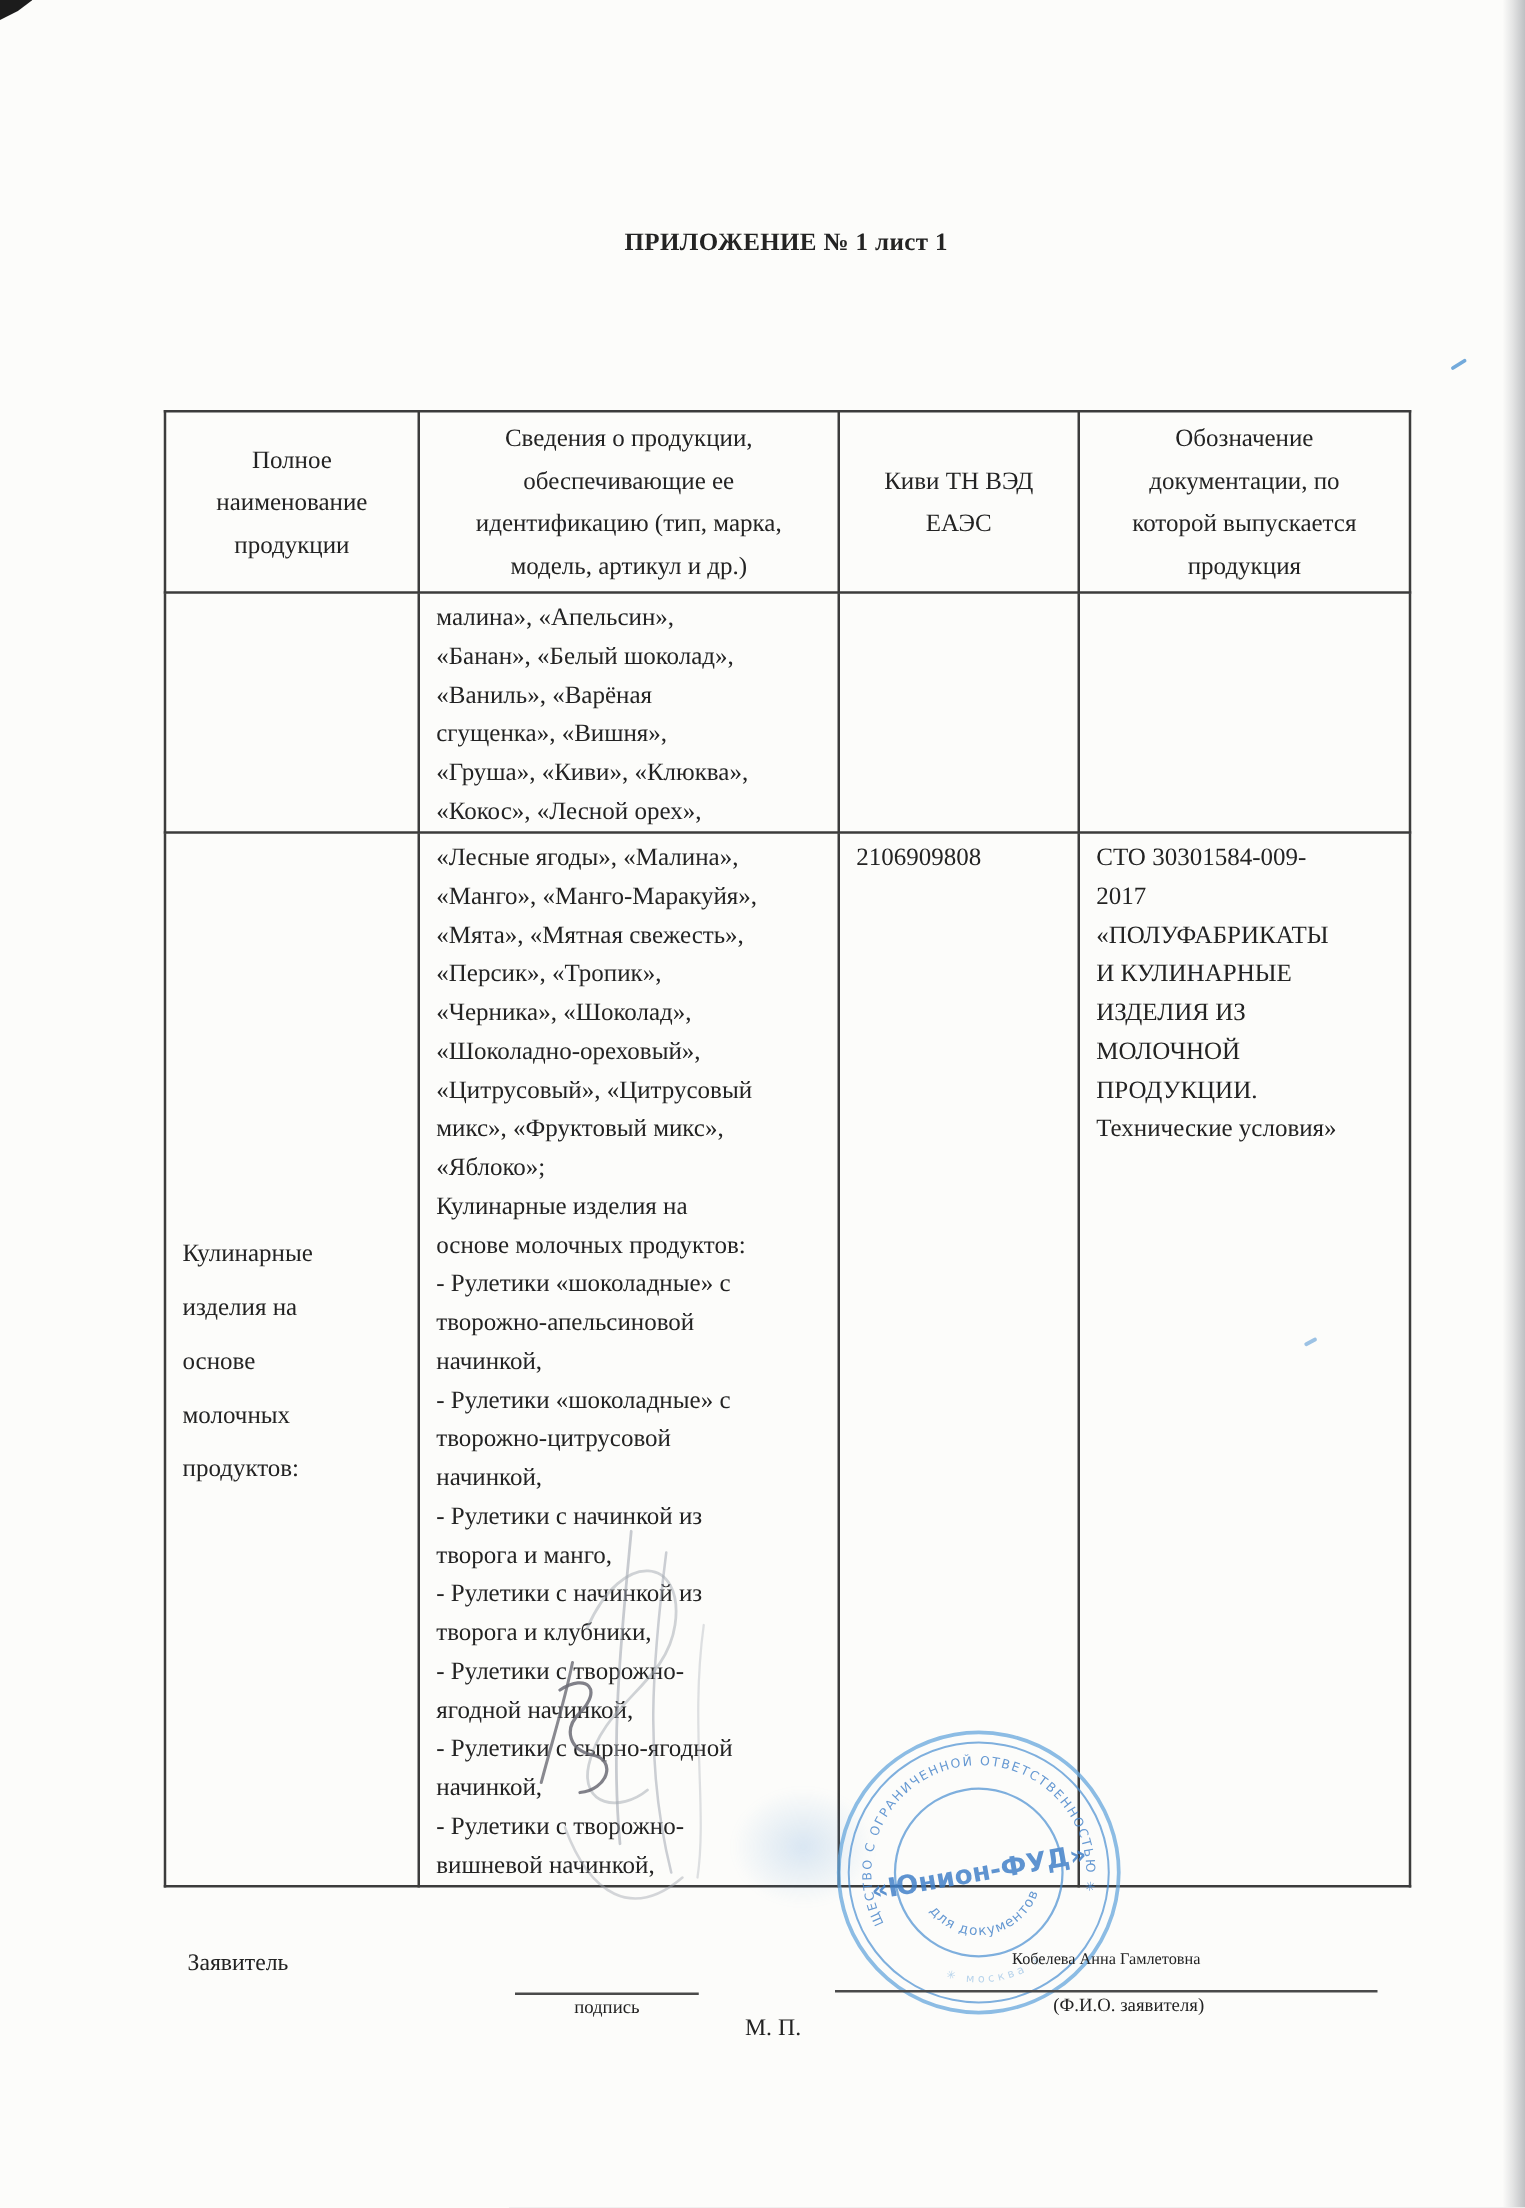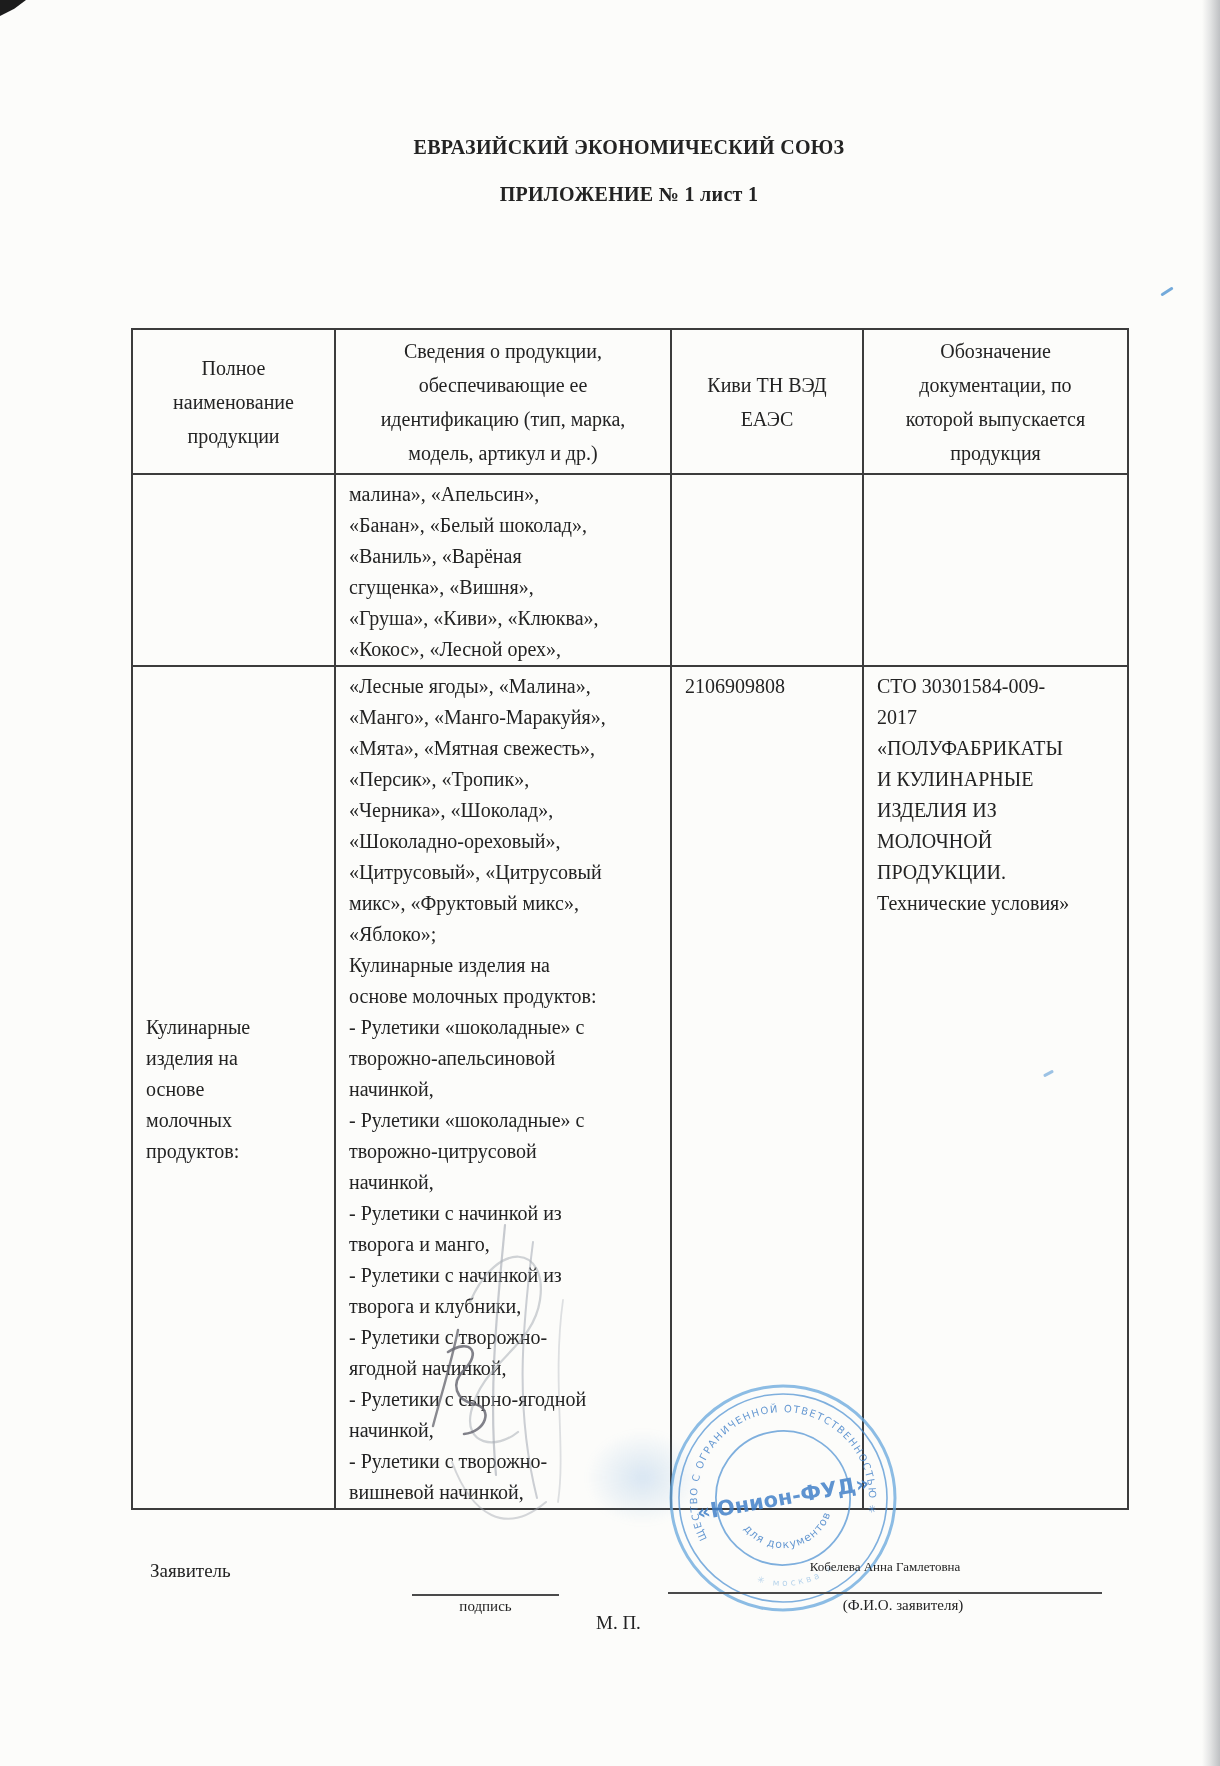--- a/index.html
+++ b/index.html
@@ -34,21 +34,21 @@
   }
   .doc-table th {
     text-align:center; vertical-align:middle; line-height:34px; padding:2px 8px;
   }
   .doc-table td {
     vertical-align:top; line-height:31px; padding:4px 10px 0 13px; text-align:left;
   }
   tr.hrow { height:145px; }
   tr.r1  { height:189px; }
   tr.r2  { height:841px; }
-  td.name-cell { vertical-align:middle; line-height:31px; }
+  td.name-cell { vertical-align:middle; line-height:43px; }
 
   .footer-label {
     position:absolute; left:150px; top:1560px; font-size:19px; font-weight:normal;
   }
   .sig-line {
     position:absolute; left:412px; top:1594px; width:147px; border-top:2px solid #4a4a4a;
   }
   .sig-caption {
     position:absolute; left:412px; top:1598px; width:147px; text-align:center; font-size:15px;
   }
@@ -86,21 +86,20 @@
 </head>
 <body>
 
 <div class="page">
 
   <div class="corner-mark"></div>
   <div class="scan-edge"></div>
   <div class="blue-dash-1"></div>
   <div class="blue-dash-2"></div>
 
-  <div class="title t1">ЕВРАЗИЙСКИЙ ЭКОНОМИЧЕСКИЙ СОЮЗ</div>
   <div class="title t2">ПРИЛОЖЕНИЕ № 1 лист 1</div>
 
   <table class="doc-table">
     <colgroup>
       <col style="width:203px">
         <col style="width:336px">
         <col style="width:192px">
         <col style="width:265px">
     </colgroup>
     <tbody>

